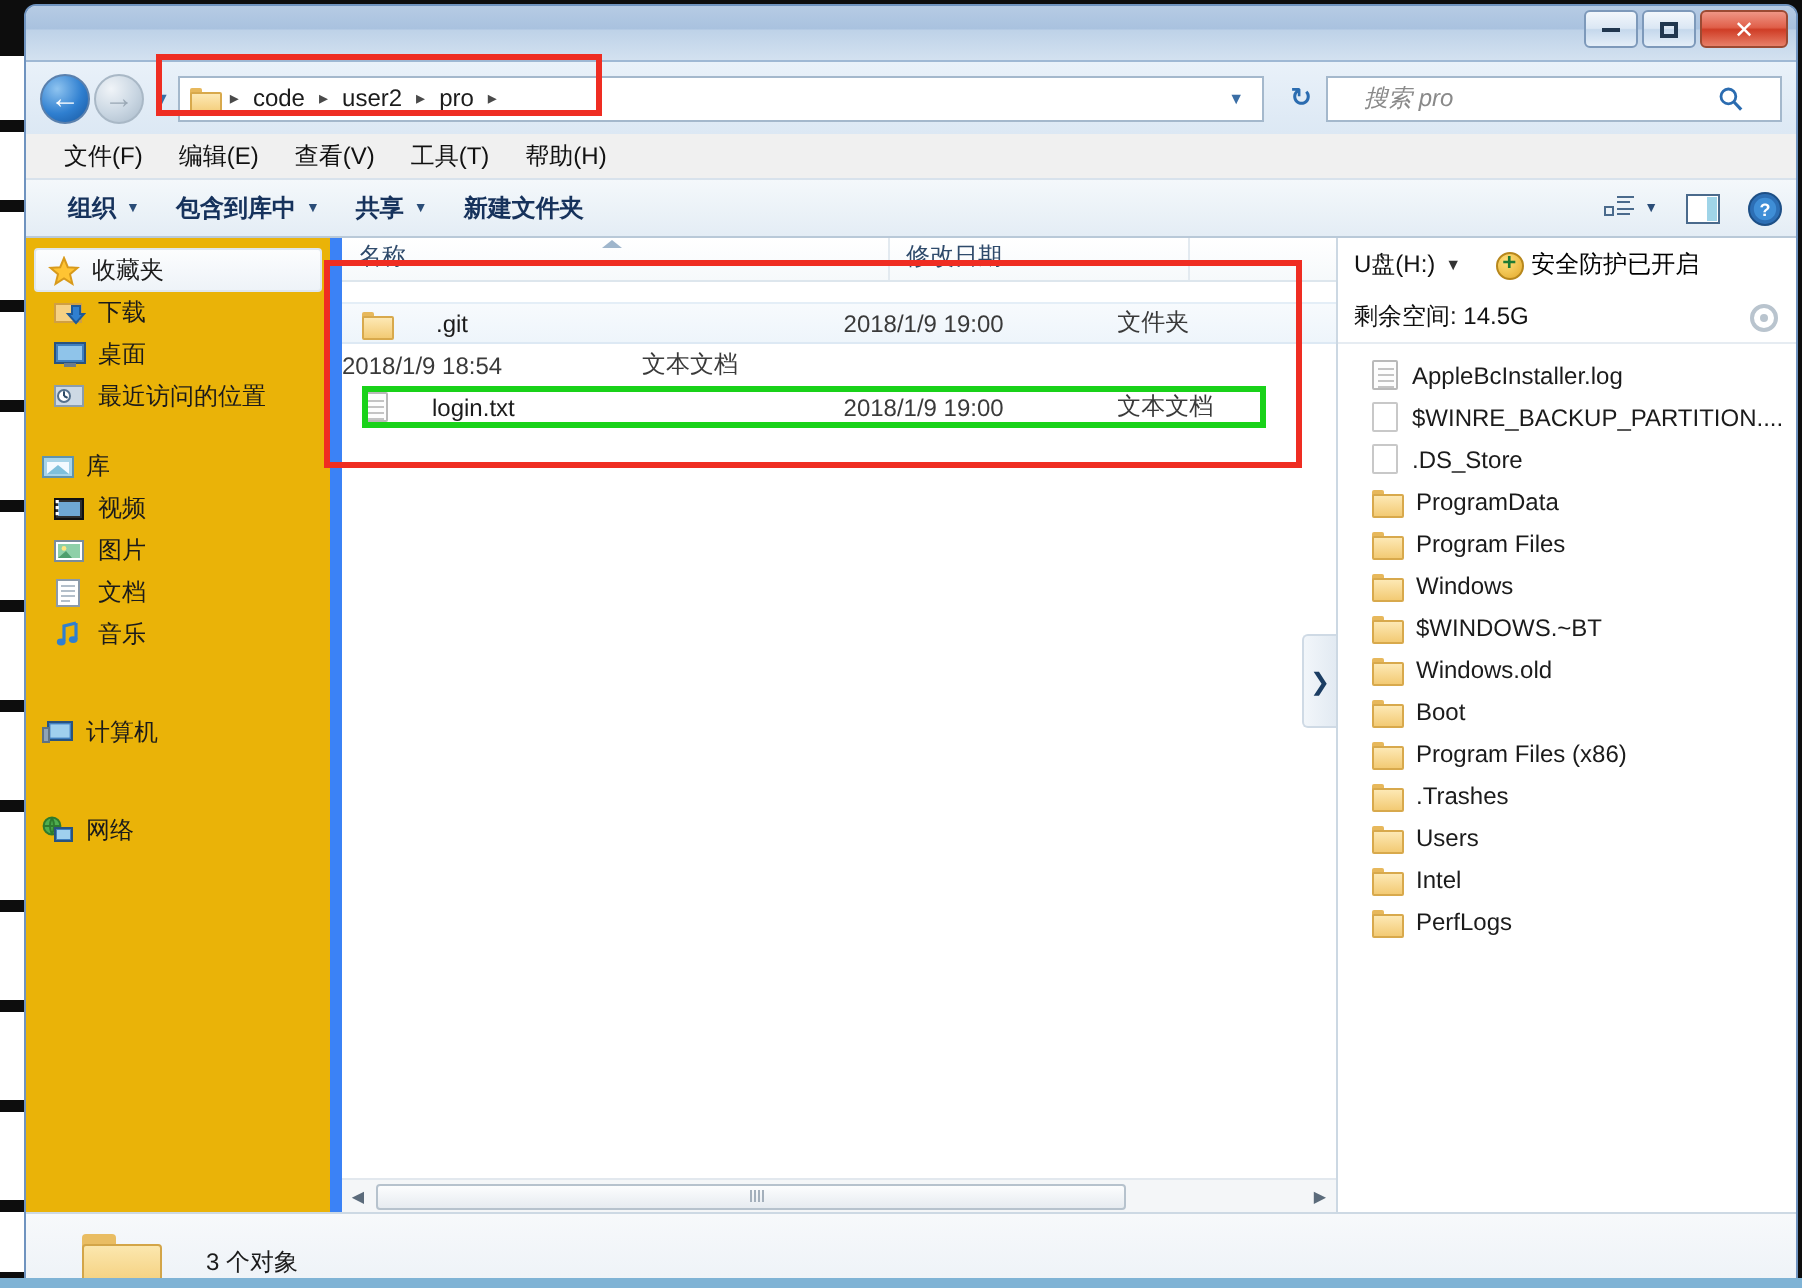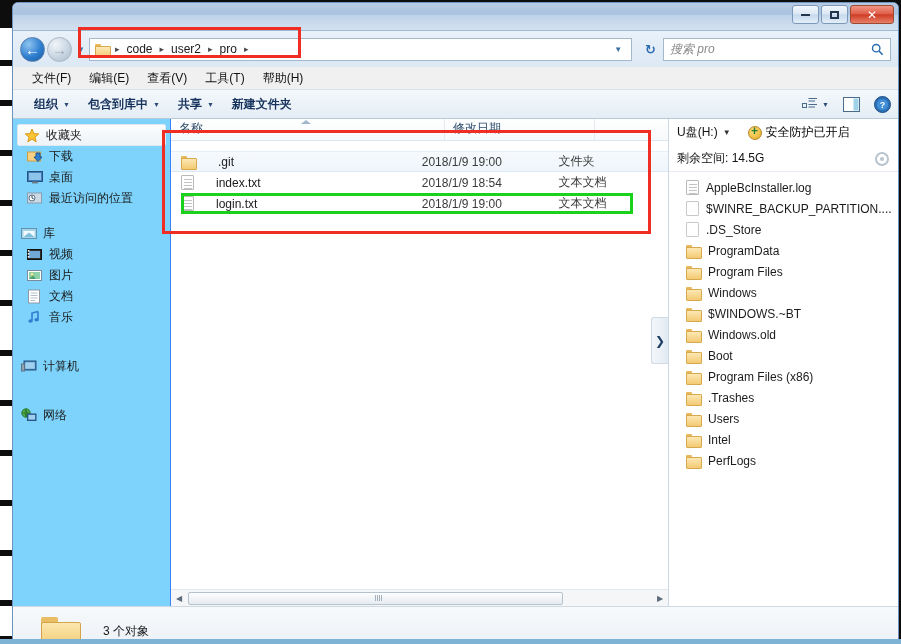--- a/index.html
+++ b/index.html
@@ -84,21 +84,21 @@
   }
   .crumbsep { color:#4a4a4a; font-size:9px; padding:0 3px; }
   .crumbfolder {
     width:15px; height:13px; margin-right:2px; position:relative;
   }
   #addrdrop { font-size:8px; color:#3a6ea5; padding:0 7px; }
   #refreshbtn { font-size:13px; color:#2b6cb0; padding:0 7px; font-weight:bold; }
 
   #searchbox {
     width:228px; height:23px; background:#fff; border:1px solid #a4b8cc;
-    margin-right:7px; display:flex; align-items:center; padding:0 6px;
+    margin-right:7px; display:flex; align-items:center; padding:0 18px;
   }
   #searchph { flex:1; color:#8a8a8a; font-style:italic; font-size:12px; }
 
   
   #menubar {
     height:22px; background:#f0f0f0; display:flex; align-items:center;
     padding-left:10px; gap:0;
   }
   .menuitem { font-size:12px; color:#111; padding:2px 9px; cursor:default; }
 
@@ -115,21 +115,21 @@
   }
   .caret { font-size:7px; color:#2b4d78; }
   .tbspacer { flex:1; }
   .tbicon { padding:3px 7px; display:flex; align-items:center; gap:4px; cursor:default; }
 
   
   #body { position:relative; height:487px; display:flex; background:#fff; }
 
   
   #navpane {
-    width:158px; background:#7dd3fc; border-right:1px solid #3b82f6;
+    width:158px; background:#eab308; border-right:6px solid #3b82f6;
     padding-top:5px; overflow:hidden;
   }
   .navrow {
     height:21px; display:flex; align-items:center; gap:6px;
     padding-left:14px; font-size:12px; color:#1b1b1b; cursor:default;
   }
   .navrow.head { padding-left:8px; }
   .navrow.fav {
     background:linear-gradient(to bottom,#fcfdfe,#eef3f8);
     border:1px solid #dfe7ef; margin:0 4px 0 4px; padding-left:6px;
@@ -560,24 +560,20 @@
       <div class="frow hl">
         <span class="fname">
           <span class="ico-folder"></span>
           <span>.git</span>
         </span>
         <span class="fdate">2018/1/9 19:00</span>
         <span class="ftype">文件夹</span>
       </div>
 
       <div class="frow">
-        <span class="fname">
-          <span class="ico-doc"></span>
-          <span>index.txt</span>
-        </span>
         <span class="fdate">2018/1/9 18:54</span>
         <span class="ftype">文本文档</span>
       </div>
 
       <div class="frow">
         <span class="fname">
           <span class="ico-doc"></span>
           <span>login.txt</span>
         </span>
         <span class="fdate">2018/1/9 19:00</span>

